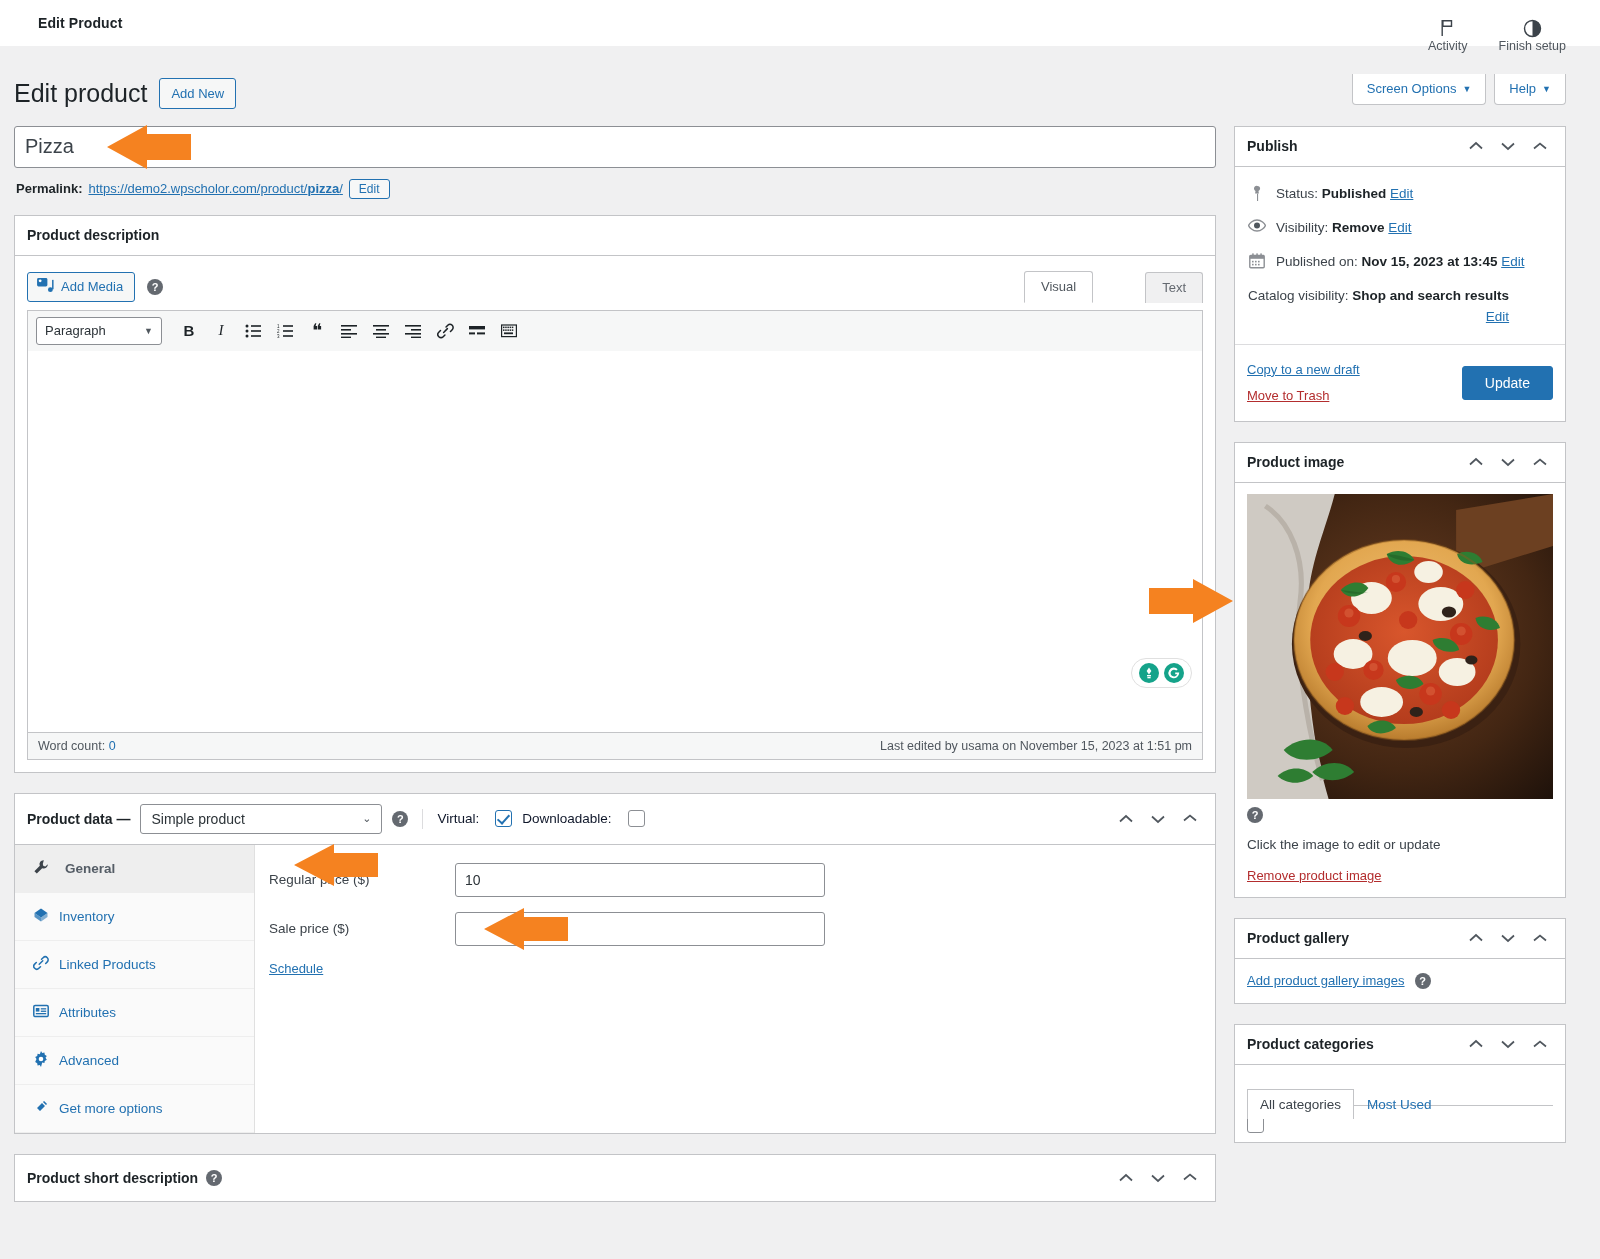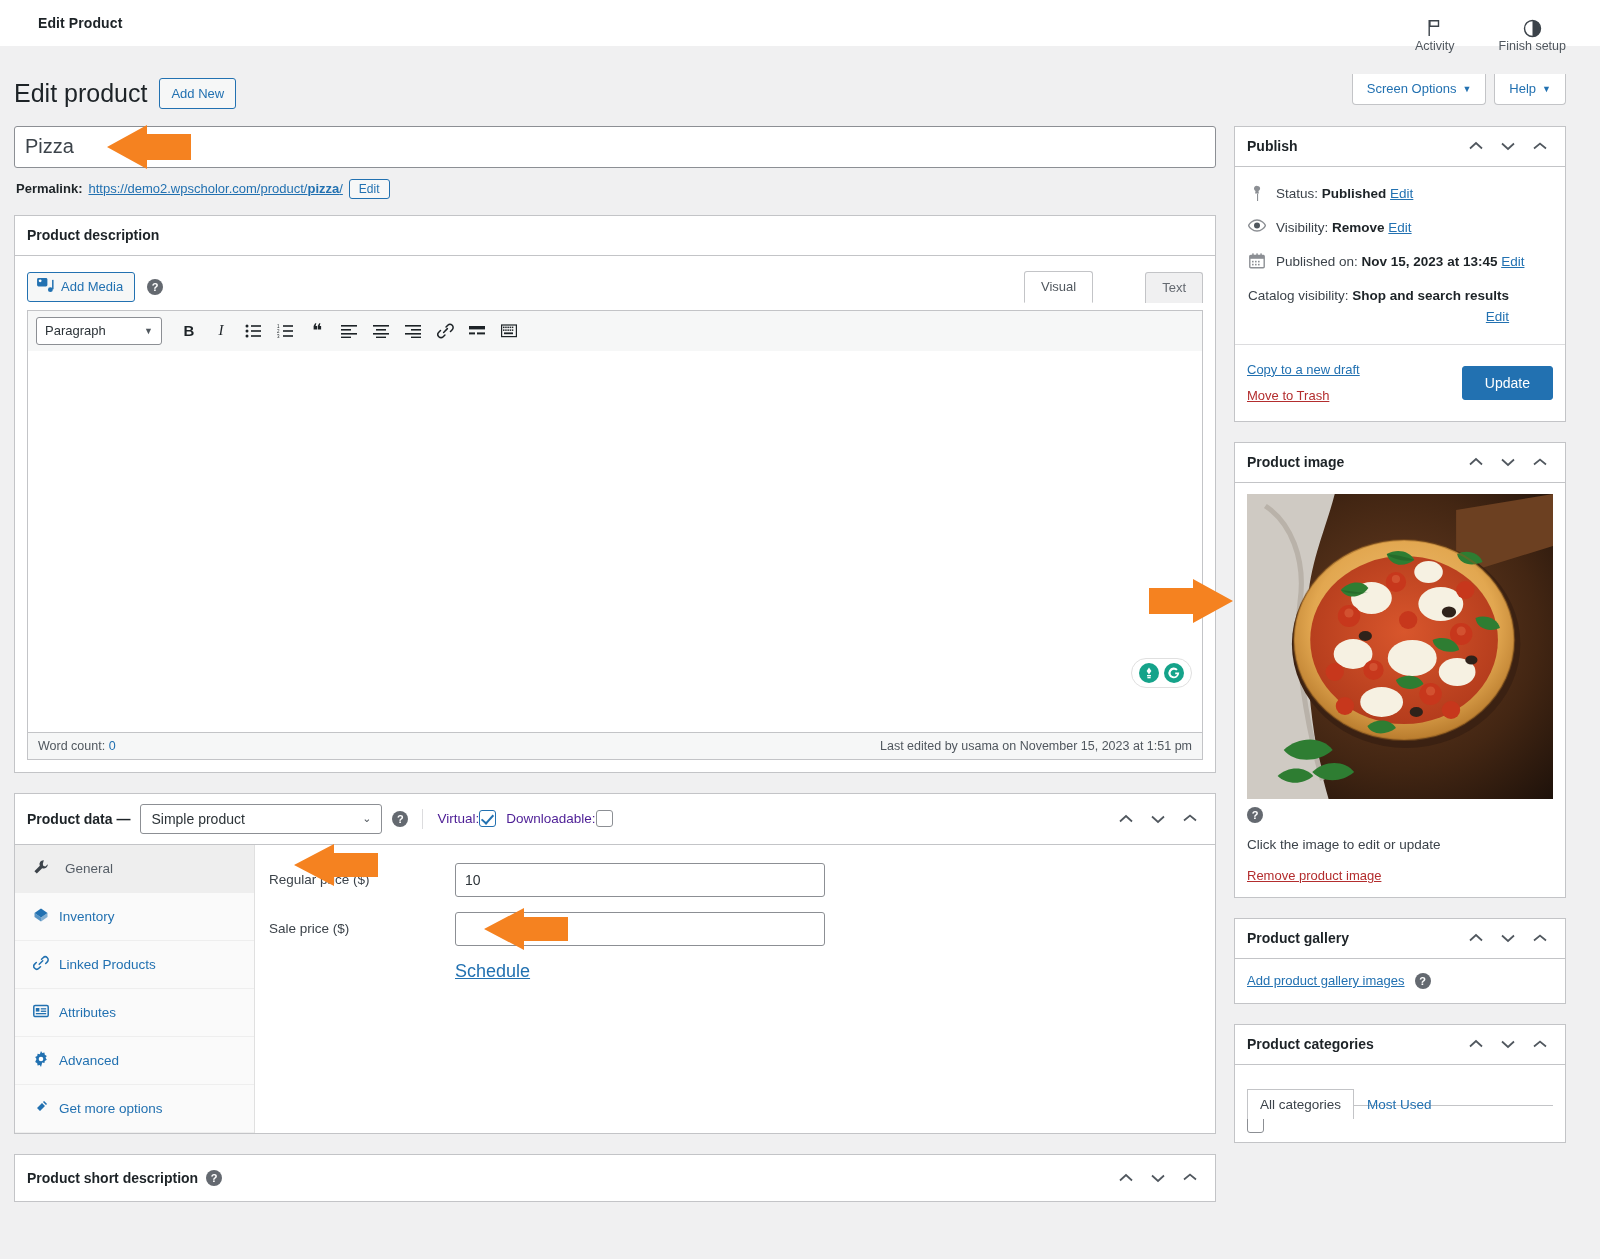--- a/index.html
+++ b/index.html
@@ -20,21 +20,21 @@
     display: flex; align-items: center;
     padding: 0 0 0 38px;
     position: relative;
   }
   .adminbar-title {
     font-size: 14px; font-weight: bold; color: #1d2327;
     letter-spacing: .1px;
   }
   .adminbar-right {
     position: absolute; right: 34px; top: 0; height: 58px;
-    display: flex; align-items: flex-end; gap: 44px;
+    display: flex; align-items: flex-end; gap: 31px;
   }
   .ab-item {
     display: flex; flex-direction: column; align-items: center;
     color: #50575e; font-size: 12.5px; line-height: 1.1;
     padding-bottom: 4px; cursor: pointer;
   }
   .ab-item .ab-ico { margin-bottom: 2px; height: 20px; display:flex; align-items:center;}
 
   
   .wrap { padding: 0 34px 0 14px; position: relative; }
@@ -177,51 +177,51 @@
     padding: 10px 12px; gap: 10px; position: relative;
   }
   .pd-header h2 { font-size: 14px; font-weight: bold; color: #1d2327; margin: 0; white-space: nowrap;}
   .pd-select {
     border: 1px solid #8c8f94; border-radius: 3px; background: #fff;
     font-size: 14px; color: #2c3338; padding: 6px 10px; min-width: 242px;
     display: flex; align-items: center; justify-content: space-between;
     cursor: pointer;
   }
   .pd-sep { width: 1px; height: 20px; background: #dcdcde; margin: 0 4px; }
-  .pd-check { display: flex; align-items: center; gap: 0; font-size: 13.5px; color: #4c1d95; }
+  .pd-check { display: flex; align-items: center; gap: 16px; font-size: 13.5px; color: #0f172a; }
   .cbx {
     width: 17px; height: 17px; border: 1px solid #8c8f94; border-radius: 3px;
     background: #fff; display: inline-flex; align-items: center; justify-content: center;
     cursor: pointer;
   }
   .cbx.checked { border-color: #2271b1; }
   .cbx.checked::after {
     content: ""; width: 5px; height: 10px; border: solid #2271b1;
     border-width: 0 2px 2px 0; transform: rotate(42deg); margin-bottom: 2px;
   }
   .pd-handle { margin-left: auto; display: flex; align-items: center; gap: 6px; color: #787c82; }
 
   .pd-body { display: flex; min-height: 278px; }
   .pd-tabs { width: 240px; flex: none; background: #fafafa; border-right: 1px solid #e0e0e0; }
   .pd-tab {
     display: flex; align-items: center; gap: 10px;
     padding: 14px 14px 14px 18px; font-size: 13.5px; color: #2271b1;
     border-bottom: 1px solid #eee; cursor: pointer;
   }
-  .pd-tab.active { background: #eeeeee; color: #555d66; font-weight: normal; gap: 16px; }
+  .pd-tab.active { background: #eeeeee; color: #555d66; font-weight: bold; gap: 16px; }
   .pd-tab svg { flex: none; }
   .pd-panel { flex: 1; padding: 18px 14px; }
   .field-row { display: flex; align-items: center; margin-bottom: 15px; }
   .field-label { width: 186px; font-size: 13.5px; color: #3c434a; flex: none; }
   .field-input {
     width: 370px; height: 34px; border: 1px solid #8c8f94; border-radius: 3px;
     background: #fff; padding: 4px 9px; font-size: 14px; color: #2c3338;
     font-family: "Liberation Sans", sans-serif; outline: none;
   }
-  .schedule-link { margin-left: 186px; color: #2271b1; text-decoration: underline; font-size: 18px; cursor: pointer;}
+  .schedule-link { color: #2271b1; text-decoration: underline; font-size: 13px; cursor: pointer;}
 
   
   .side-header h2 { font-size: 14px; }
   .submitbox { padding: 10px 12px 0 12px; }
   .preview-row { display: flex; justify-content: flex-end; padding: 4px 0 12px 0; }
   .btn-secondary {
     background: #f6f7f7; border: 1px solid #2271b1; color: #2271b1;
     border-radius: 3px; padding: 6px 13px; font-size: 13.5px; cursor: pointer;
   }
   .misc-row {

